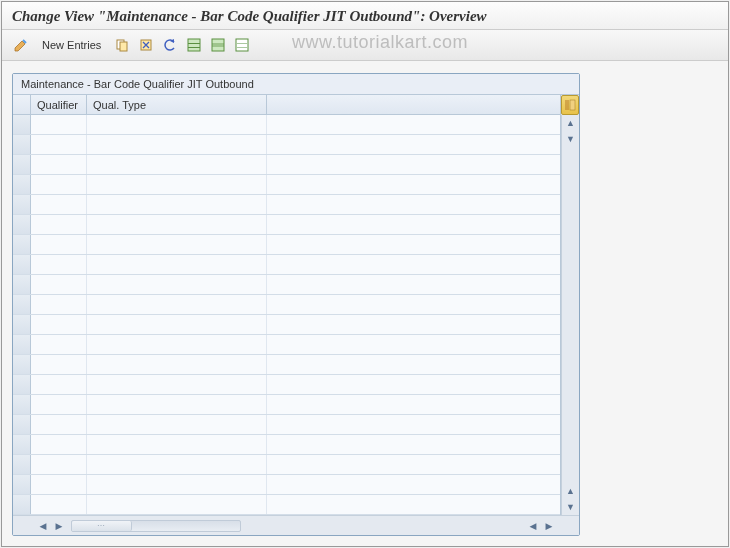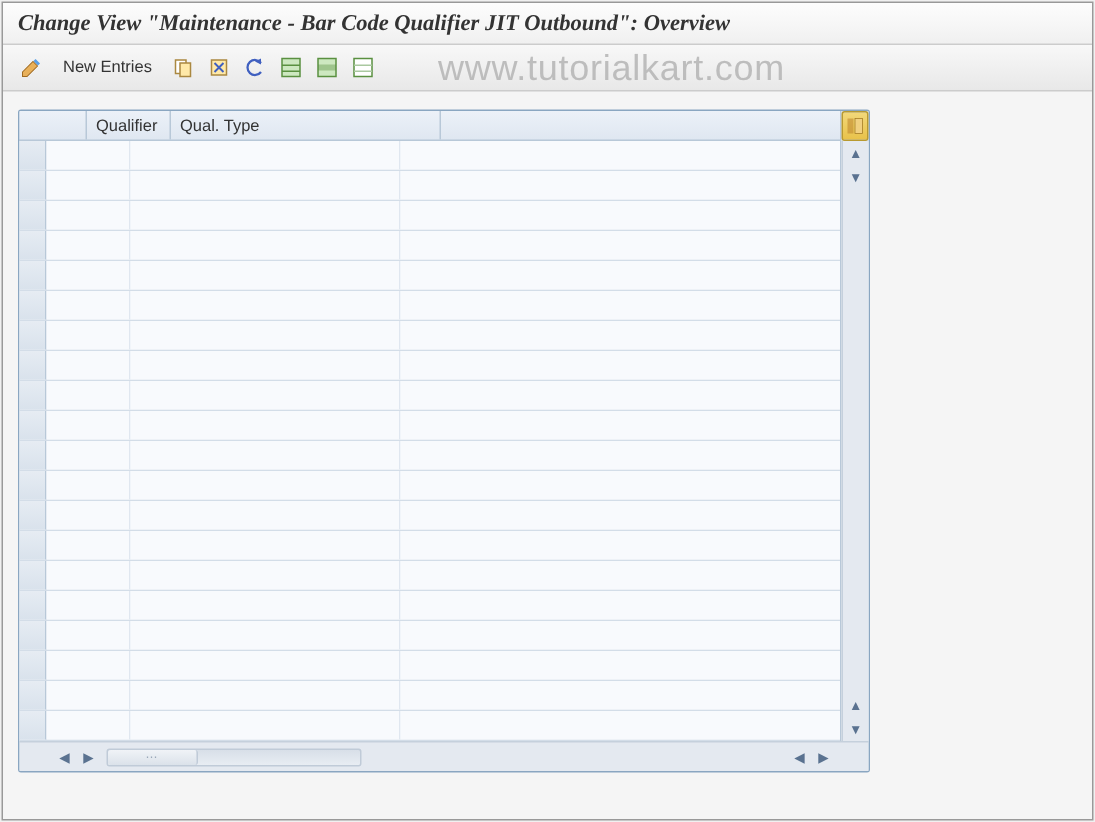--- a/index.html
+++ b/index.html
@@ -54,21 +54,21 @@
       height: 22px;
       font-size: 11px;
       color: #333;
       cursor: pointer;
       border-radius: 2px;
     }
     .watermark {
       position: absolute;
       left: 290px;
       top: 2px;
-      font-size: 24px;
+      font-size: 18px;
       color: rgba(180, 180, 180, 0.85);
       letter-spacing: 0.5px;
       pointer-events: none;
       font-family: Arial, sans-serif;
     }
     .content {
       padding: 12px 10px 10px 10px;
     }
     .table-panel {
       width: 568px;
@@ -88,21 +88,20 @@
     }
     .grid {
       flex: 1;
       border-right: 1px solid #b8c8d8;
     }
     .grid-header {
       display: flex;
       background: linear-gradient(#ecf1f8, #dfe7f1);
       border-bottom: 1px solid #b8c8d8;
       height: 20px;
-      padding-left: 27px;
     }
     .grid-header .sel-col {
       width: 18px;
       border-right: 1px solid #b8c8d8;
     }
     .grid-header .hcol {
       display: flex;
       align-items: center;
       padding: 0 6px;
       font-size: 11px;
@@ -259,20 +258,21 @@
           <rect x="2" y="2" width="12" height="12" fill="#fff" stroke="#5a9040"></rect>
           <rect x="2" y="6" width="12" height="1" fill="#aac8a0"></rect>
           <rect x="2" y="10" width="12" height="1" fill="#aac8a0"></rect>
         </svg>
     </span>
     <div class="watermark">www.tutorialkart.com</div>
   </div>
 
   <div class="content">
     <div class="table-panel">
+      <div class="panel-title">Maintenance - Bar Code Qualifier JIT Outbound</div>
 
       <div class="grid-wrap">
         <div class="grid">
           <div class="grid-header">
             <div class="sel-col"></div>
             <div class="hcol q">Qualifier</div>
             <div class="hcol t">Qual. Type</div>
           </div>
           <div class="grid-body" id="grid-body">
               <div class="grid-row">

